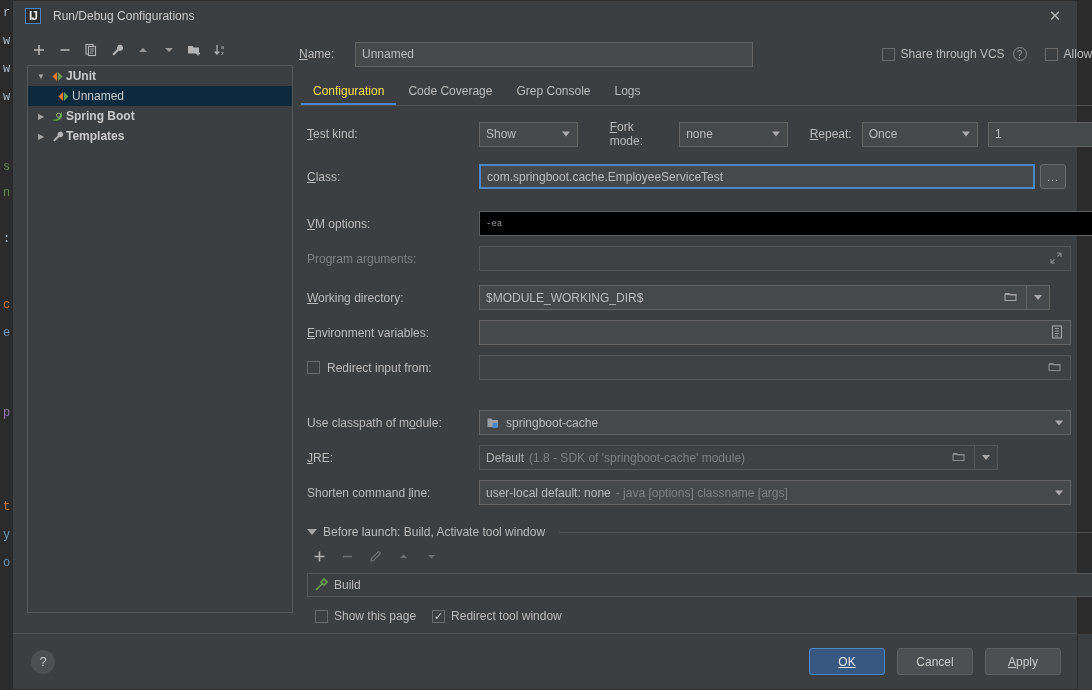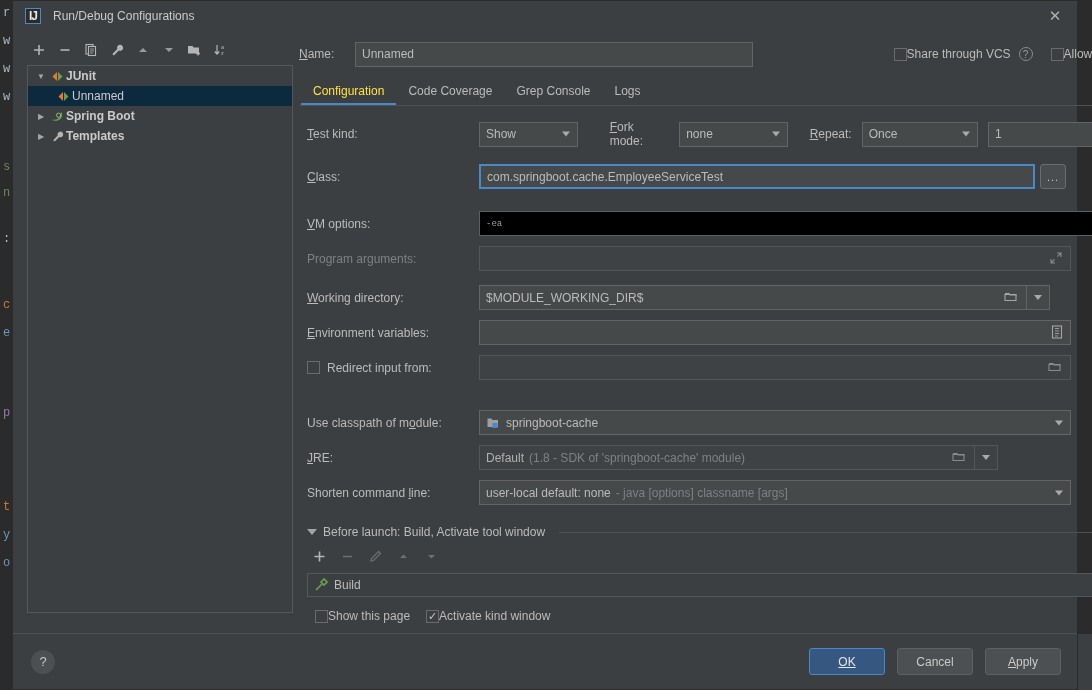--- a/index.html
+++ b/index.html
@@ -83,21 +83,21 @@
   
   #name-row { display: flex; align-items: center; height: 26px; margin-top: 10px; }
   .lbl { color: #bbbbbb; font-size: 12px; }
   .u { text-decoration: underline; }
   #name-label { width: 56px; }
   #name-input {
     width: 398px; height: 25px; background: #45494a; border: 1px solid #646464;
     color: #bbbbbb; font-size: 12px; padding: 0 6px; font-family: "Liberation Sans", sans-serif;
   }
   #name-right { margin-left: auto; display: flex; align-items: center; gap: 8px; }
-  .cb-wrap { display: flex; align-items: center; gap: 0; cursor: default; }
+  .cb-wrap { display: flex; align-items: center; gap: 6px; cursor: default; }
   .cbox {
     width: 13px; height: 13px; border: 1px solid #6b6b6b; background: #3c3f41;
     display: flex; align-items: center; justify-content: center; flex: none;
   }
   .cbox.checked::after {
     content: "\2713"; font-size: 11px; color: #c8c8c8; line-height: 1;
   }
   .help-circle {
     width: 14px; height: 14px; border-radius: 50%; border: 1px solid #8a8a8a;
     display: flex; align-items: center; justify-content: center;
@@ -518,21 +518,21 @@
           </span>
           <span>Build</span>
         </div>
         <div id="bl-checks">
           <div class="cb-wrap">
             <span class="cbox"></span>
             <span class="lbl">Show this page</span>
           </div>
           <div class="cb-wrap">
             <span class="cbox checked"></span>
-            <span class="lbl">Activate kind window</span>
+            <span class="lbl">Redirect tool window</span>
           </div>
         </div>
       </div>
     </div>
   </div>
 
   <div id="footer">
     <div id="help-btn">?</div>
     <div id="footer-right">
       <div class="dlgbtn primary">OK</div>

